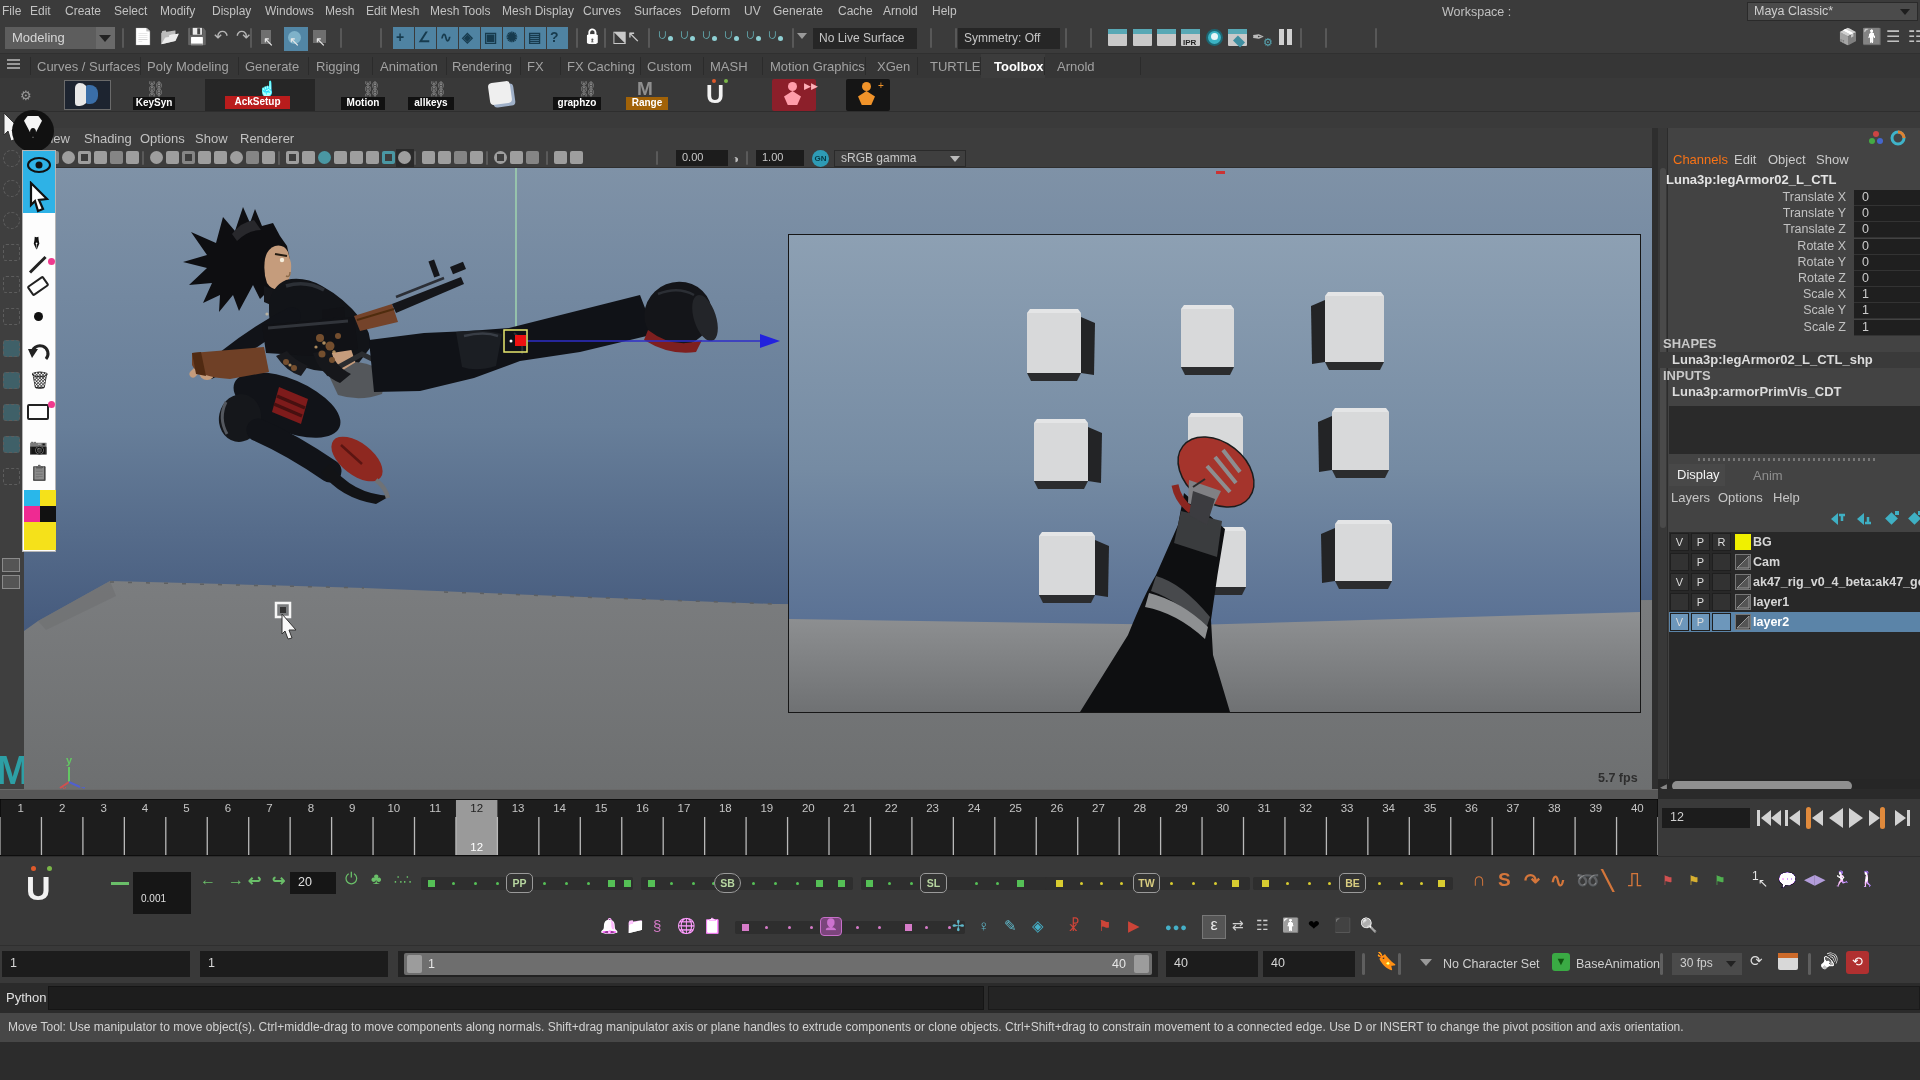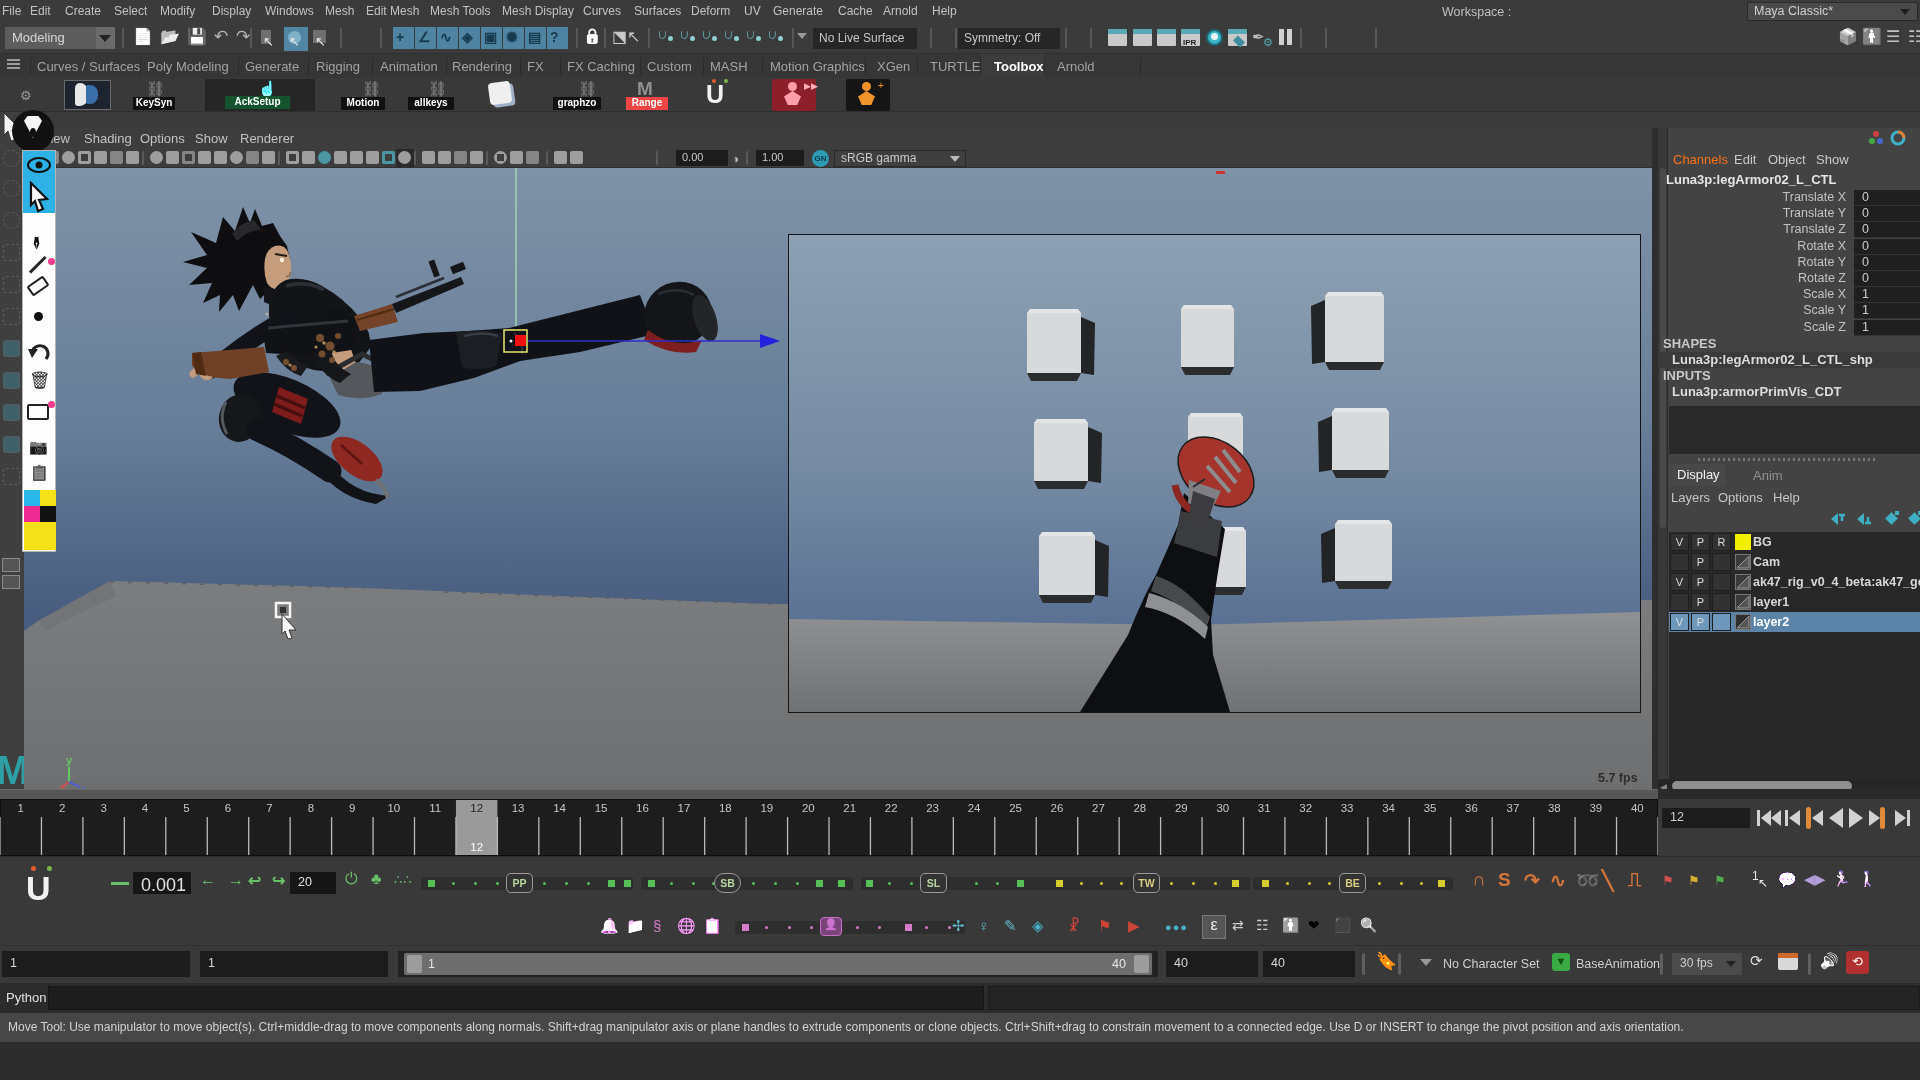--- a/index.html
+++ b/index.html
@@ -140,30 +140,30 @@
 <div class="abs" style="left:0;top:78px;width:1920px;height:34px;background:#393939;border-bottom:1px solid #2e2e2e;"></div>
 <div id="shelficons">
       <div class="abs" style="left: 20px; top: 88px; font-size: 13px; color: rgb(154, 154, 154);">⚙</div>
       <div class="abs" style="left: 64px; top: 80px; width: 47px; height: 30px; background: rgb(29, 36, 48); border: 1px solid rgb(106, 106, 106);"></div>
       <div class="abs" style="left: 75px; top: 83px; width: 13px; height: 23px; background: rgb(232, 232, 232); border-radius: 6px 10px 10px 4px;"></div>
       <div class="abs" style="left: 86px; top: 85px; width: 12px; height: 19px; background: rgb(58, 110, 168); border-radius: 2px 8px 8px 2px;"></div>
       <div class="abs" style="left: 146px; top: 80px; font-size: 15px; color: rgb(155, 155, 155);">⛓</div>
       <div class="abs" style="left: 133px; top: 97px; width: 42px; height: 13px; background: rgb(17, 17, 17); color: rgb(255, 255, 255); font-size: 10px; font-weight: bold; text-align: center;">KeySyn</div>
       <div class="abs" style="left: 205px; top: 79px; width: 110px; height: 32px; background: rgb(38, 38, 38);"></div>
       <div class="abs" style="left: 258px; top: 80px; font-size: 15px; filter: grayscale(1) sepia(1) hue-rotate(175deg) saturate(5) brightness(1.1);">☝</div>
-      <div class="abs" style="left: 225px; top: 96px; width: 65px; height: 13px; background: #14532d; color: rgb(255, 255, 255); font-size: 10px; font-weight: bold; text-align: center;">AckSetup</div>
+      <div class="abs" style="left: 225px; top: 96px; width: 65px; height: 13px; background: #b91c1c; color: rgb(255, 255, 255); font-size: 10px; font-weight: bold; text-align: center;">AckSetup</div>
       <div class="abs" style="left: 362px; top: 80px; font-size: 15px; color: rgb(155, 155, 155);">⛓</div>
       <div class="abs" style="left: 341px; top: 97px; width: 44px; height: 13px; background: rgb(17, 17, 17); color: rgb(255, 255, 255); font-size: 10px; font-weight: bold; text-align: center;">Motion</div>
       <div class="abs" style="left: 428px; top: 80px; font-size: 15px; color: rgb(155, 155, 155);">⛓</div>
       <div class="abs" style="left: 408px; top: 97px; width: 46px; height: 13px; background: rgb(17, 17, 17); color: rgb(255, 255, 255); font-size: 10px; font-weight: bold; text-align: center;">allkeys</div>
       <div class="abs" style="left: 489px; top: 82px; width: 22px; height: 22px; background: rgb(239, 239, 239); border-radius: 4px; transform: rotate(-8deg); box-shadow: rgb(159, 176, 200) 3px 3px 0px;"></div>
       <div class="abs" style="left: 578px; top: 80px; font-size: 15px; color: rgb(155, 155, 155);">⛓</div>
       <div class="abs" style="left: 553px; top: 97px; width: 48px; height: 13px; background: rgb(17, 17, 17); color: rgb(255, 255, 255); font-size: 10px; font-weight: bold; text-align: center;">graphzо</div>
       <div class="abs" style="left: 637px; top: 78px; font-size: 19px; color: rgb(143, 143, 143); font-weight: bold;">M</div>
-      <div class="abs" style="left: 626px; top: 97px; width: 42px; height: 13px; background: #ef4444; color: rgb(255, 255, 255); font-size: 10px; font-weight: bold; text-align: center;">Range</div>
+      <div class="abs" style="left: 626px; top: 97px; width: 42px; height: 13px; background: #a16207; color: rgb(255, 255, 255); font-size: 10px; font-weight: bold; text-align: center;">Range</div>
       <div class="abs" style="left: 706px; top: 80px; width: 30px; height: 28px; color: rgb(242, 242, 242); font-size: 25px; font-weight: bold;">U</div>
       <div class="abs" style="left: 712px; top: 79px; width: 4px; height: 4px; background: rgb(224, 90, 43); border-radius: 50%;"></div>
       <div class="abs" style="left: 724px; top: 79px; width: 4px; height: 4px; background: rgb(122, 182, 72); border-radius: 50%;"></div>
       <div class="abs" style="left: 772px; top: 79px; width: 44px; height: 32px; background: rgb(140, 31, 42); border-radius: 2px;"></div>
       <div class="abs" style="left: 788px; top: 82px; width: 9px; height: 9px; background: rgb(255, 157, 170); border-radius: 50%;"></div>
       <div class="abs" style="left: 784px; top: 91px; width: 17px; height: 14px; background: rgb(255, 157, 170); clip-path: polygon(50% 0px, 100% 40%, 78% 100%, 22% 100%, 0px 40%);"></div>
       <div class="abs" style="left: 804px; top: 81px; font-size: 9px; color: rgb(255, 176, 184);">▶▶</div>
       <div class="abs" style="left: 846px; top: 79px; width: 44px; height: 32px; background: rgb(21, 21, 21); border-radius: 2px;"></div>
       <div class="abs" style="left: 862px; top: 82px; width: 9px; height: 9px; background: rgb(240, 147, 42); border-radius: 50%;"></div>
       <div class="abs" style="left: 858px; top: 91px; width: 17px; height: 14px; background: rgb(240, 147, 42); clip-path: polygon(50% 0px, 100% 40%, 78% 100%, 22% 100%, 0px 40%);"></div>
@@ -700,21 +700,21 @@
             <rect x="123" y="1" width="5" height="22" rx="2.5" fill="#e08a3c"></rect>
             <polygon points="138,4 149,12 138,20"></polygon>
             <rect x="150" y="4" width="3" height="16"></rect>
           </g>
         </svg></div>
       <div class="abs" style="left: 0px; top: 67px; width: 1920px; height: 56px; background: rgb(57, 57, 57); border-top: 1px solid rgb(45, 45, 45);"></div>
       <div class="abs" style="left: 26px; top: 80px; width: 40px; height: 36px; color: rgb(242, 242, 242); font-size: 34px; font-weight: bold;">U</div>
       <div class="abs" style="left: 31px; top: 77px; width: 5px; height: 5px; background: rgb(224, 90, 43); border-radius: 50%;"></div>
       <div class="abs" style="left: 47px; top: 77px; width: 5px; height: 5px; background: rgb(122, 182, 72); border-radius: 50%;"></div>
       <div class="abs" style="left: 111px; top: 93px; width: 18px; height: 3px; background: rgb(106, 191, 105);"></div>
-      <div class="abs" style="left: 133px; top: 83px; width: 58px; height: 22px; background: rgb(22, 22, 22); color: rgb(224, 224, 224); font-size: 18px; padding: 3px 8px;">0.001</div>
+      <div class="abs" style="left: 133px; top: 83px; width: 58px; height: 22px; background: rgb(22, 22, 22); color: rgb(224, 224, 224); font-size: 10px; padding: 21px 8px;">0.001</div>
       <div class="abs" style="left: 200px; top: 82px; font-size: 16px; color: rgb(106, 191, 105); font-weight: bold;">←</div>
       <div class="abs" style="left: 228px; top: 82px; font-size: 16px; color: rgb(106, 191, 105); font-weight: bold;">→</div>
       <div class="abs" style="left: 248px; top: 82px; font-size: 16px; color: rgb(106, 191, 105); font-weight: bold;">↩</div>
       <div class="abs" style="left: 272px; top: 82px; font-size: 16px; color: rgb(106, 191, 105); font-weight: bold;">↪</div>
       <div class="abs" style="left: 290px; top: 83px; width: 46px; height: 22px; background: rgb(22, 22, 22); color: rgb(224, 224, 224); font-size: 12.5px; padding: 3px 8px;">20</div>
       <div class="abs" style="left: 345px; top: 81px; font-size: 16px; color: rgb(106, 191, 105);">⏻</div>
       <div class="abs" style="left: 371px; top: 81px; font-size: 16px; color: rgb(106, 191, 105);">♣</div>
       <div class="abs" style="left: 394px; top: 83px; font-size: 13px; color: rgb(106, 191, 105); letter-spacing: 1px;">∴∴</div>
       <div class="abs" style="left: 421px; top: 88px; width: 212px; height: 13px; background: rgb(46, 46, 46); border-radius: 2px;"></div>
       <div class="abs" style="left: 641px; top: 88px; width: 212px; height: 13px; background: rgb(46, 46, 46); border-radius: 2px;"></div>

